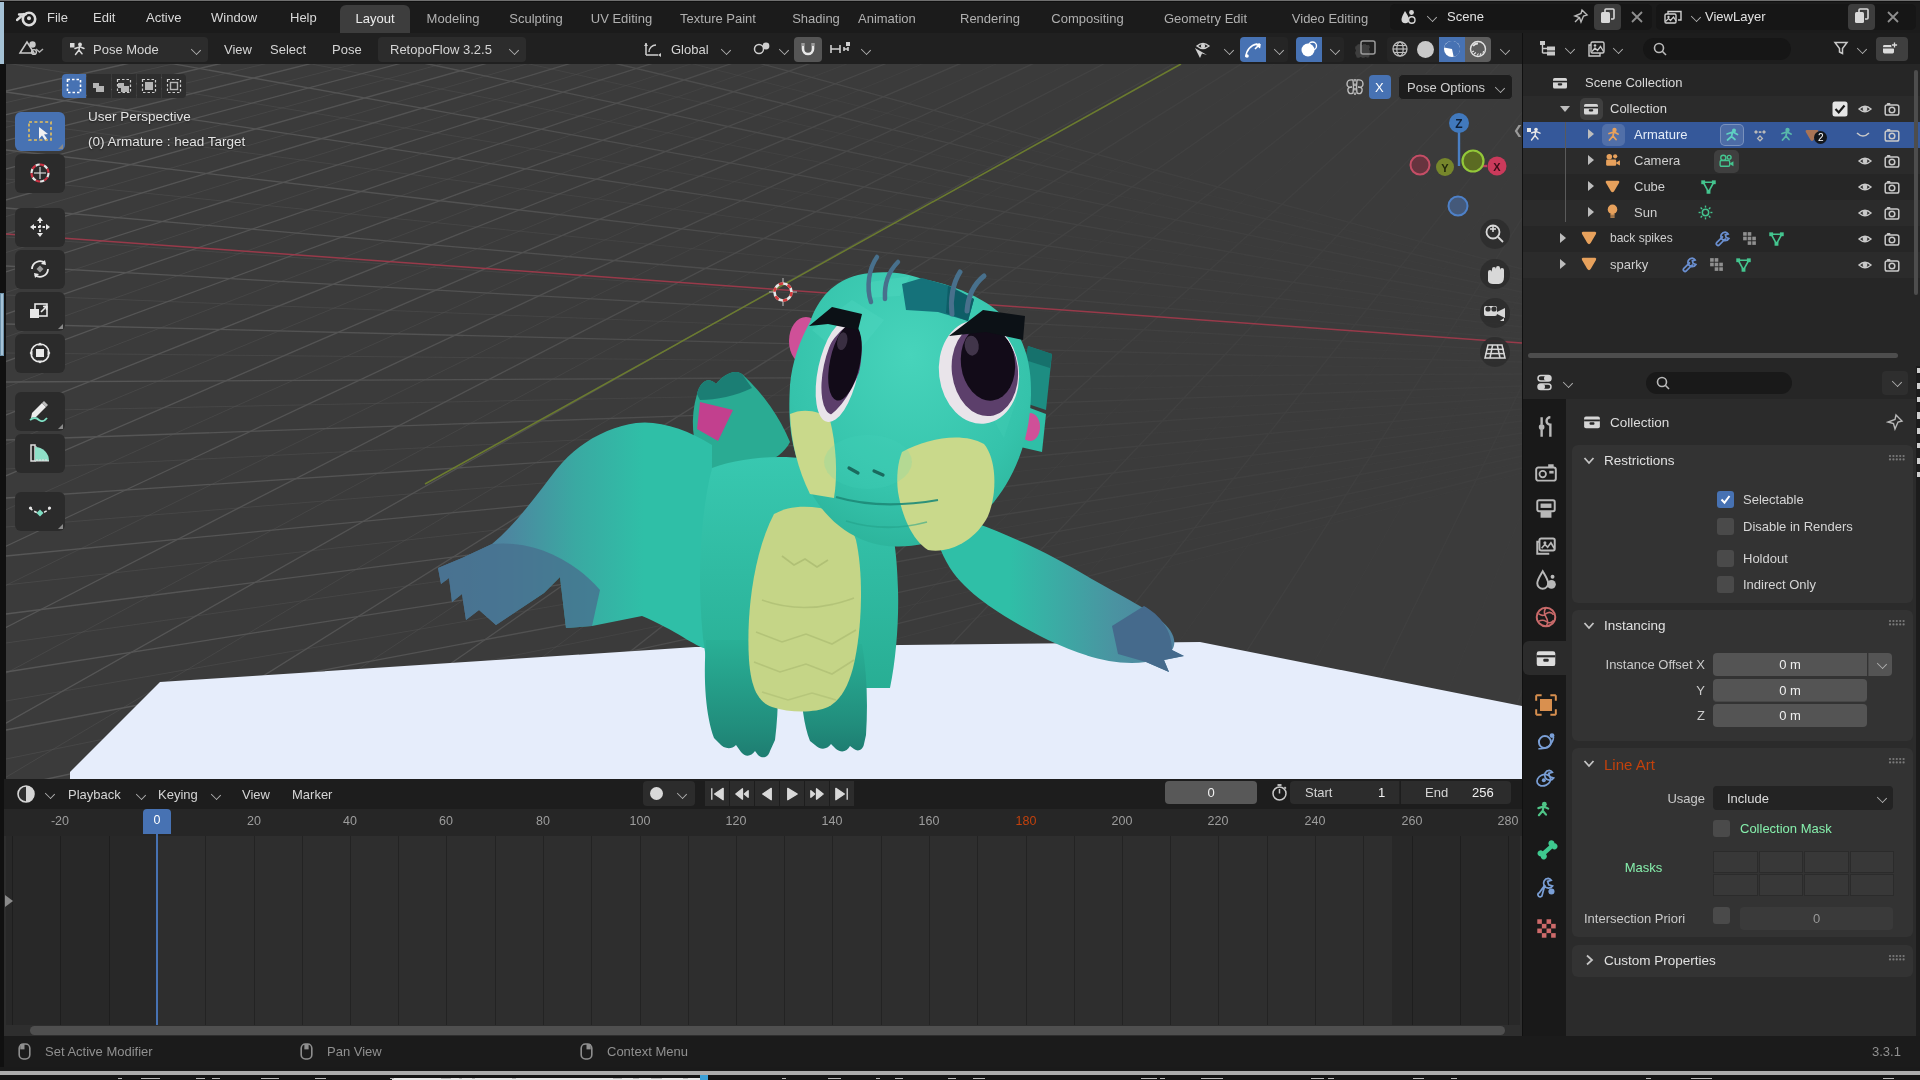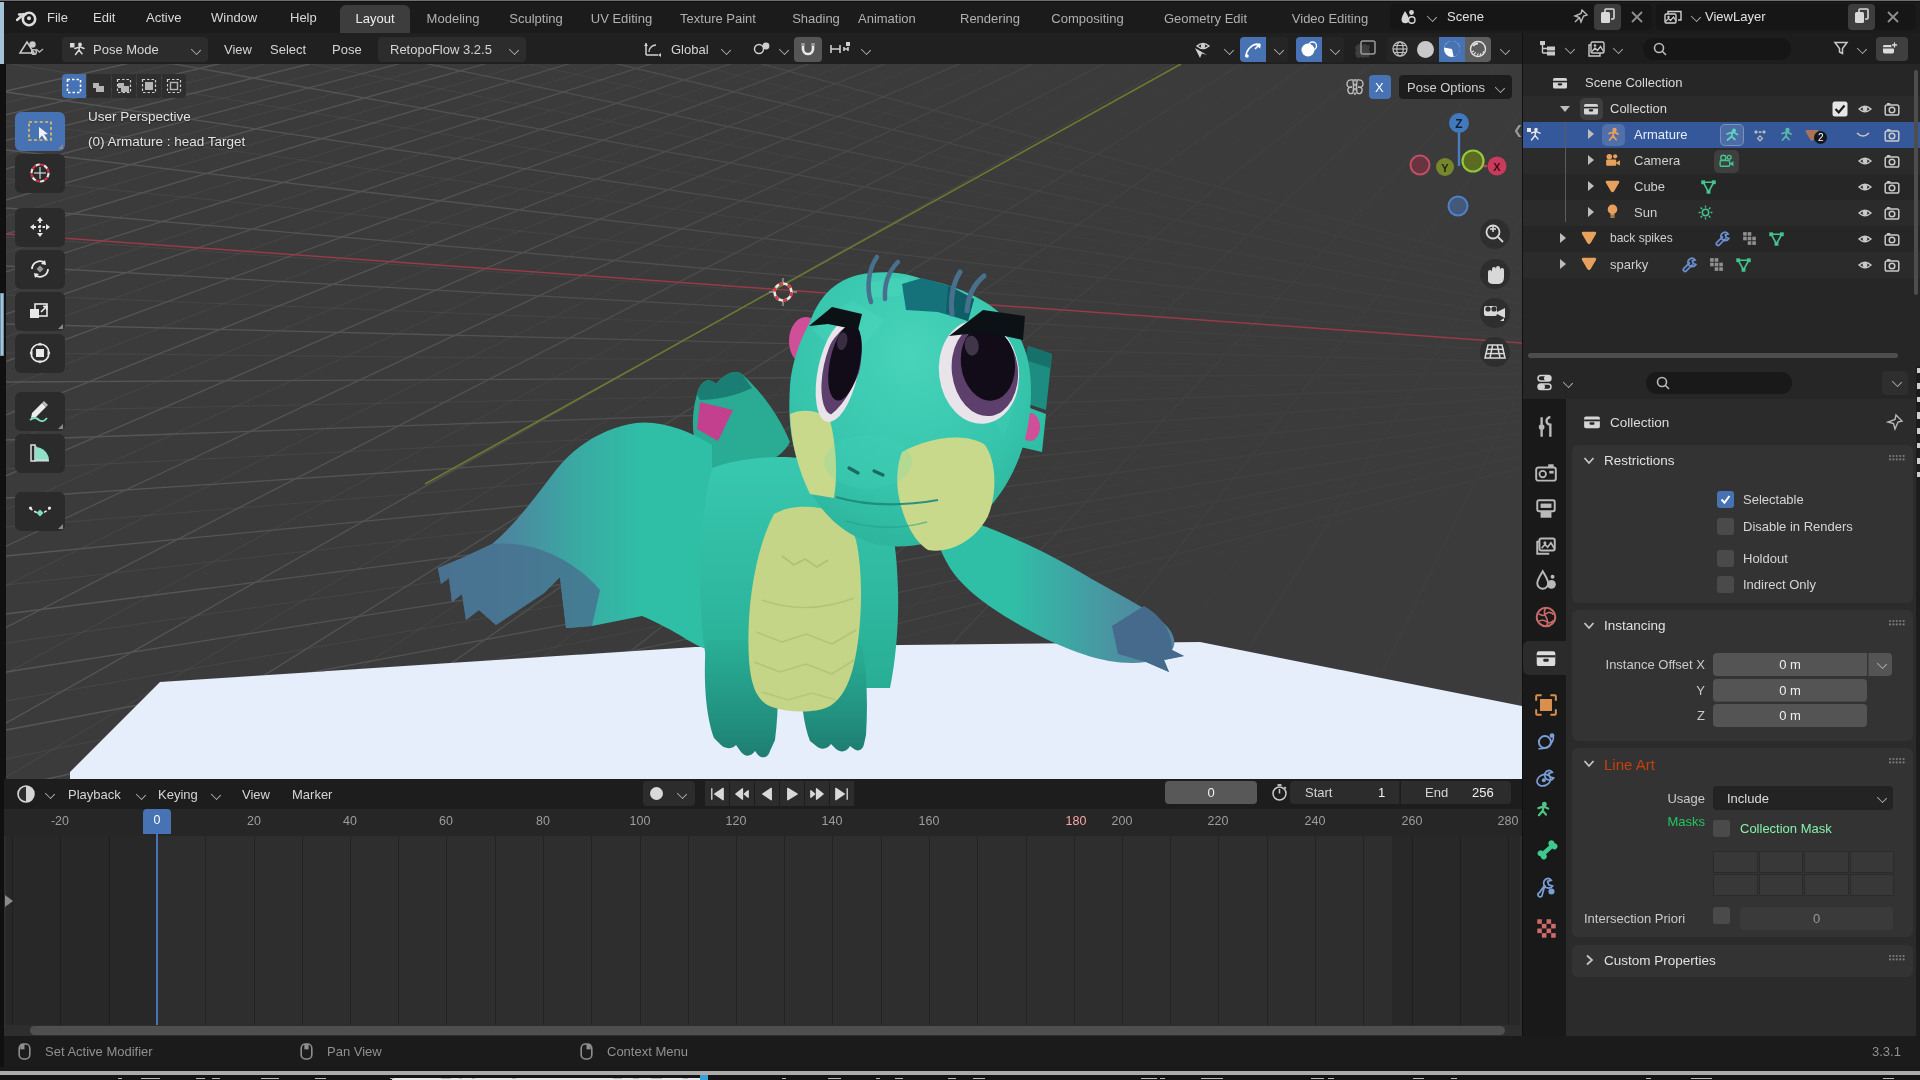--- a/index.html
+++ b/index.html
@@ -955,21 +955,21 @@
     <circle cx="8.8" cy="5.4" r="1.1" fill="#7a7a7a"></circle>
     <circle cx="12.2" cy="5.4" r="1.1" fill="#7a7a7a"></circle>
     <circle cx="15.6" cy="5.4" r="1.1" fill="#7a7a7a"></circle>
   </svg>
 <div class="txt" style="left:1582px;top:791px;width:123px;text-align:right;color:#cacaca">Usage</div>
 <div class="abs" style="left:1713px;top:786px;width:180px;height:24px;background:#232323;border-radius:4px"></div>
 <div class="txt" style="left:1727px;top:791px;color:#dcdcdc">Include</div>
 <span class="chev abs" style="left:1874px;top:794px"></span>
 <div class="abs" style="left:1713px;top:820px;width:17px;height:17px;background:#4a4a4a;border-radius:3px"></div>
 <div class="txt" style="left:1740px;top:821px;color:#86efac">Collection Mask</div>
-<div class="txt" style="left:1582px;top:814px;width:123px;text-align:right;color:#22c55e">Masks</div>
+<div class="txt" style="left:1582px;top:860px;width:123px;text-align:center;color:#86efac">Masks</div>
 <div class="abs" style="left:1713.0px;top:851px;width:44.5px;height:22px;background:#383838;border:0.5px solid #2b2b2b"></div>
 <div class="abs" style="left:1758.5px;top:851px;width:44.5px;height:22px;background:#383838;border:0.5px solid #2b2b2b"></div>
 <div class="abs" style="left:1804.0px;top:851px;width:44.5px;height:22px;background:#383838;border:0.5px solid #2b2b2b"></div>
 <div class="abs" style="left:1849.5px;top:851px;width:44.5px;height:22px;background:#383838;border:0.5px solid #2b2b2b"></div>
 <div class="abs" style="left:1713.0px;top:874px;width:44.5px;height:22px;background:#383838;border:0.5px solid #2b2b2b"></div>
 <div class="abs" style="left:1758.5px;top:874px;width:44.5px;height:22px;background:#383838;border:0.5px solid #2b2b2b"></div>
 <div class="abs" style="left:1804.0px;top:874px;width:44.5px;height:22px;background:#383838;border:0.5px solid #2b2b2b"></div>
 <div class="abs" style="left:1849.5px;top:874px;width:44.5px;height:22px;background:#383838;border:0.5px solid #2b2b2b"></div>
 <div class="txt" style="left:1584px;top:911px;color:#cacaca">Intersection Priori</div>
 <div class="abs" style="left:1713px;top:907px;width:17px;height:17px;background:#4a4a4a;border-radius:3px"></div>
@@ -1060,21 +1060,21 @@
 <div class="txt" style="left:1472px;top:785px;color:#f0f0f0">256</div>
 <div class="txt" style="left:40px;top:814px;width:40px;text-align:center;font-size:12.5px;color:#9d9d9d">-20</div>
 <div class="txt" style="left:234px;top:814px;width:40px;text-align:center;font-size:12.5px;color:#9d9d9d">20</div>
 <div class="txt" style="left:330px;top:814px;width:40px;text-align:center;font-size:12.5px;color:#9d9d9d">40</div>
 <div class="txt" style="left:426px;top:814px;width:40px;text-align:center;font-size:12.5px;color:#9d9d9d">60</div>
 <div class="txt" style="left:523px;top:814px;width:40px;text-align:center;font-size:12.5px;color:#9d9d9d">80</div>
 <div class="txt" style="left:620px;top:814px;width:40px;text-align:center;font-size:12.5px;color:#9d9d9d">100</div>
 <div class="txt" style="left:716px;top:814px;width:40px;text-align:center;font-size:12.5px;color:#9d9d9d">120</div>
 <div class="txt" style="left:812px;top:814px;width:40px;text-align:center;font-size:12.5px;color:#9d9d9d">140</div>
 <div class="txt" style="left:909px;top:814px;width:40px;text-align:center;font-size:12.5px;color:#9d9d9d">160</div>
-<div class="txt" style="left:1056px;top:814px;width:40px;text-align:center;font-size:12.5px;color:#fca5a5">180</div>
+<div class="txt" style="left:1006px;top:814px;width:40px;text-align:center;font-size:12.5px;color:#c2410c">180</div>
 <div class="txt" style="left:1102px;top:814px;width:40px;text-align:center;font-size:12.5px;color:#9d9d9d">200</div>
 <div class="txt" style="left:1198px;top:814px;width:40px;text-align:center;font-size:12.5px;color:#9d9d9d">220</div>
 <div class="txt" style="left:1295px;top:814px;width:40px;text-align:center;font-size:12.5px;color:#9d9d9d">240</div>
 <div class="txt" style="left:1392px;top:814px;width:40px;text-align:center;font-size:12.5px;color:#9d9d9d">260</div>
 <div class="txt" style="left:1488px;top:814px;width:40px;text-align:center;font-size:12.5px;color:#9d9d9d">280</div>
 <div class="abs" style="left:12px;top:836px;width:1px;height:189px;background:#232323"></div>
 <div class="abs" style="left:60px;top:836px;width:1px;height:189px;background:#232323"></div>
 <div class="abs" style="left:109px;top:836px;width:1px;height:189px;background:#232323"></div>
 <div class="abs" style="left:157px;top:836px;width:1px;height:189px;background:#232323"></div>
 <div class="abs" style="left:205px;top:836px;width:1px;height:189px;background:#232323"></div>

